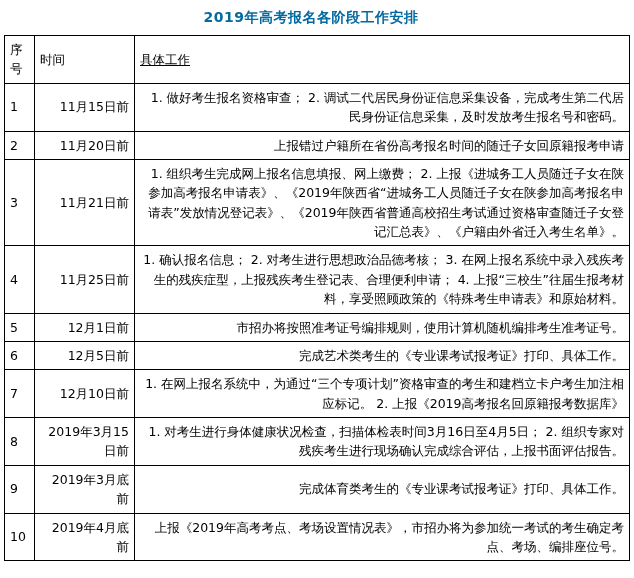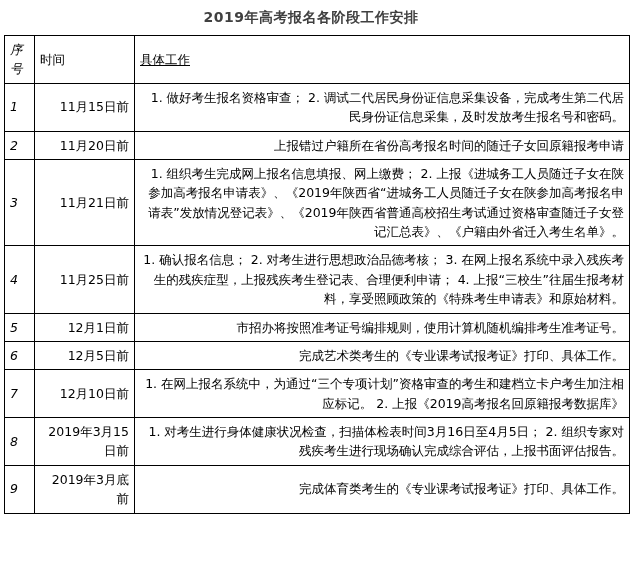--- a/index.html
+++ b/index.html
@@ -20,21 +20,21 @@
     box-sizing: border-box;
     padding: 0;
     position: relative;
   }
   .doc-title {
     text-align: center;
     font-size: 14px;
     font-weight: bold;
     letter-spacing: 0.5px;
     padding: 9px 12px 8px 0;
-    color: #404040;
+    color: #0369a1;
   }
   table.schedule {
     border-collapse: collapse;
     width: 626px;
     margin: 0 4px;
     table-layout: fixed;
   }
   table.schedule th,
   table.schedule td {
     border: 1px solid #000000;
@@ -47,21 +47,20 @@
   table.schedule th {
     font-weight: normal;
     text-align: left;
   }
   col.c-no { width: 30px; }
   col.c-time { width: 100px; }
   col.c-work { width: auto; }
   td.c-no, th.c-no {
     text-align: left;
     padding-left: 5px;
-    font-style: italic;
   }
   td.c-time, th.c-time {
     text-align: right;
   }
   td.c-work, th.c-work {
     text-align: left;
     padding-left: 6px;
     padding-right: 5px;
   }
   th.c-work { padding-left: 6px; text-decoration: underline; }
@@ -126,16 +125,21 @@
       <tr>
         <td class="c-no">8</td>
         <td class="c-time">2019年3月15日前</td>
         <td class="c-work">1. 对考生进行身体健康状况检查，扫描体检表时间3月16日至4月5日；  2. 组织专家对残疾考生进行现场确认完成综合评估，上报书面评估报告。</td>
       </tr>
       <tr>
         <td class="c-no">9</td>
         <td class="c-time">2019年3月底前</td>
         <td class="c-work">完成体育类考生的《专业课考试报考证》打印、具体工作。</td>
       </tr>
+      <tr>
+        <td class="c-no">10</td>
+        <td class="c-time">2019年4月底前</td>
+        <td class="c-work">上报《2019年高考考点、考场设置情况表》，市招办将为参加统一考试的考生确定考点、考场、编排座位号。</td>
+      </tr>
     </tbody>
   </table>
 
 </div>
 
 </body></html>

